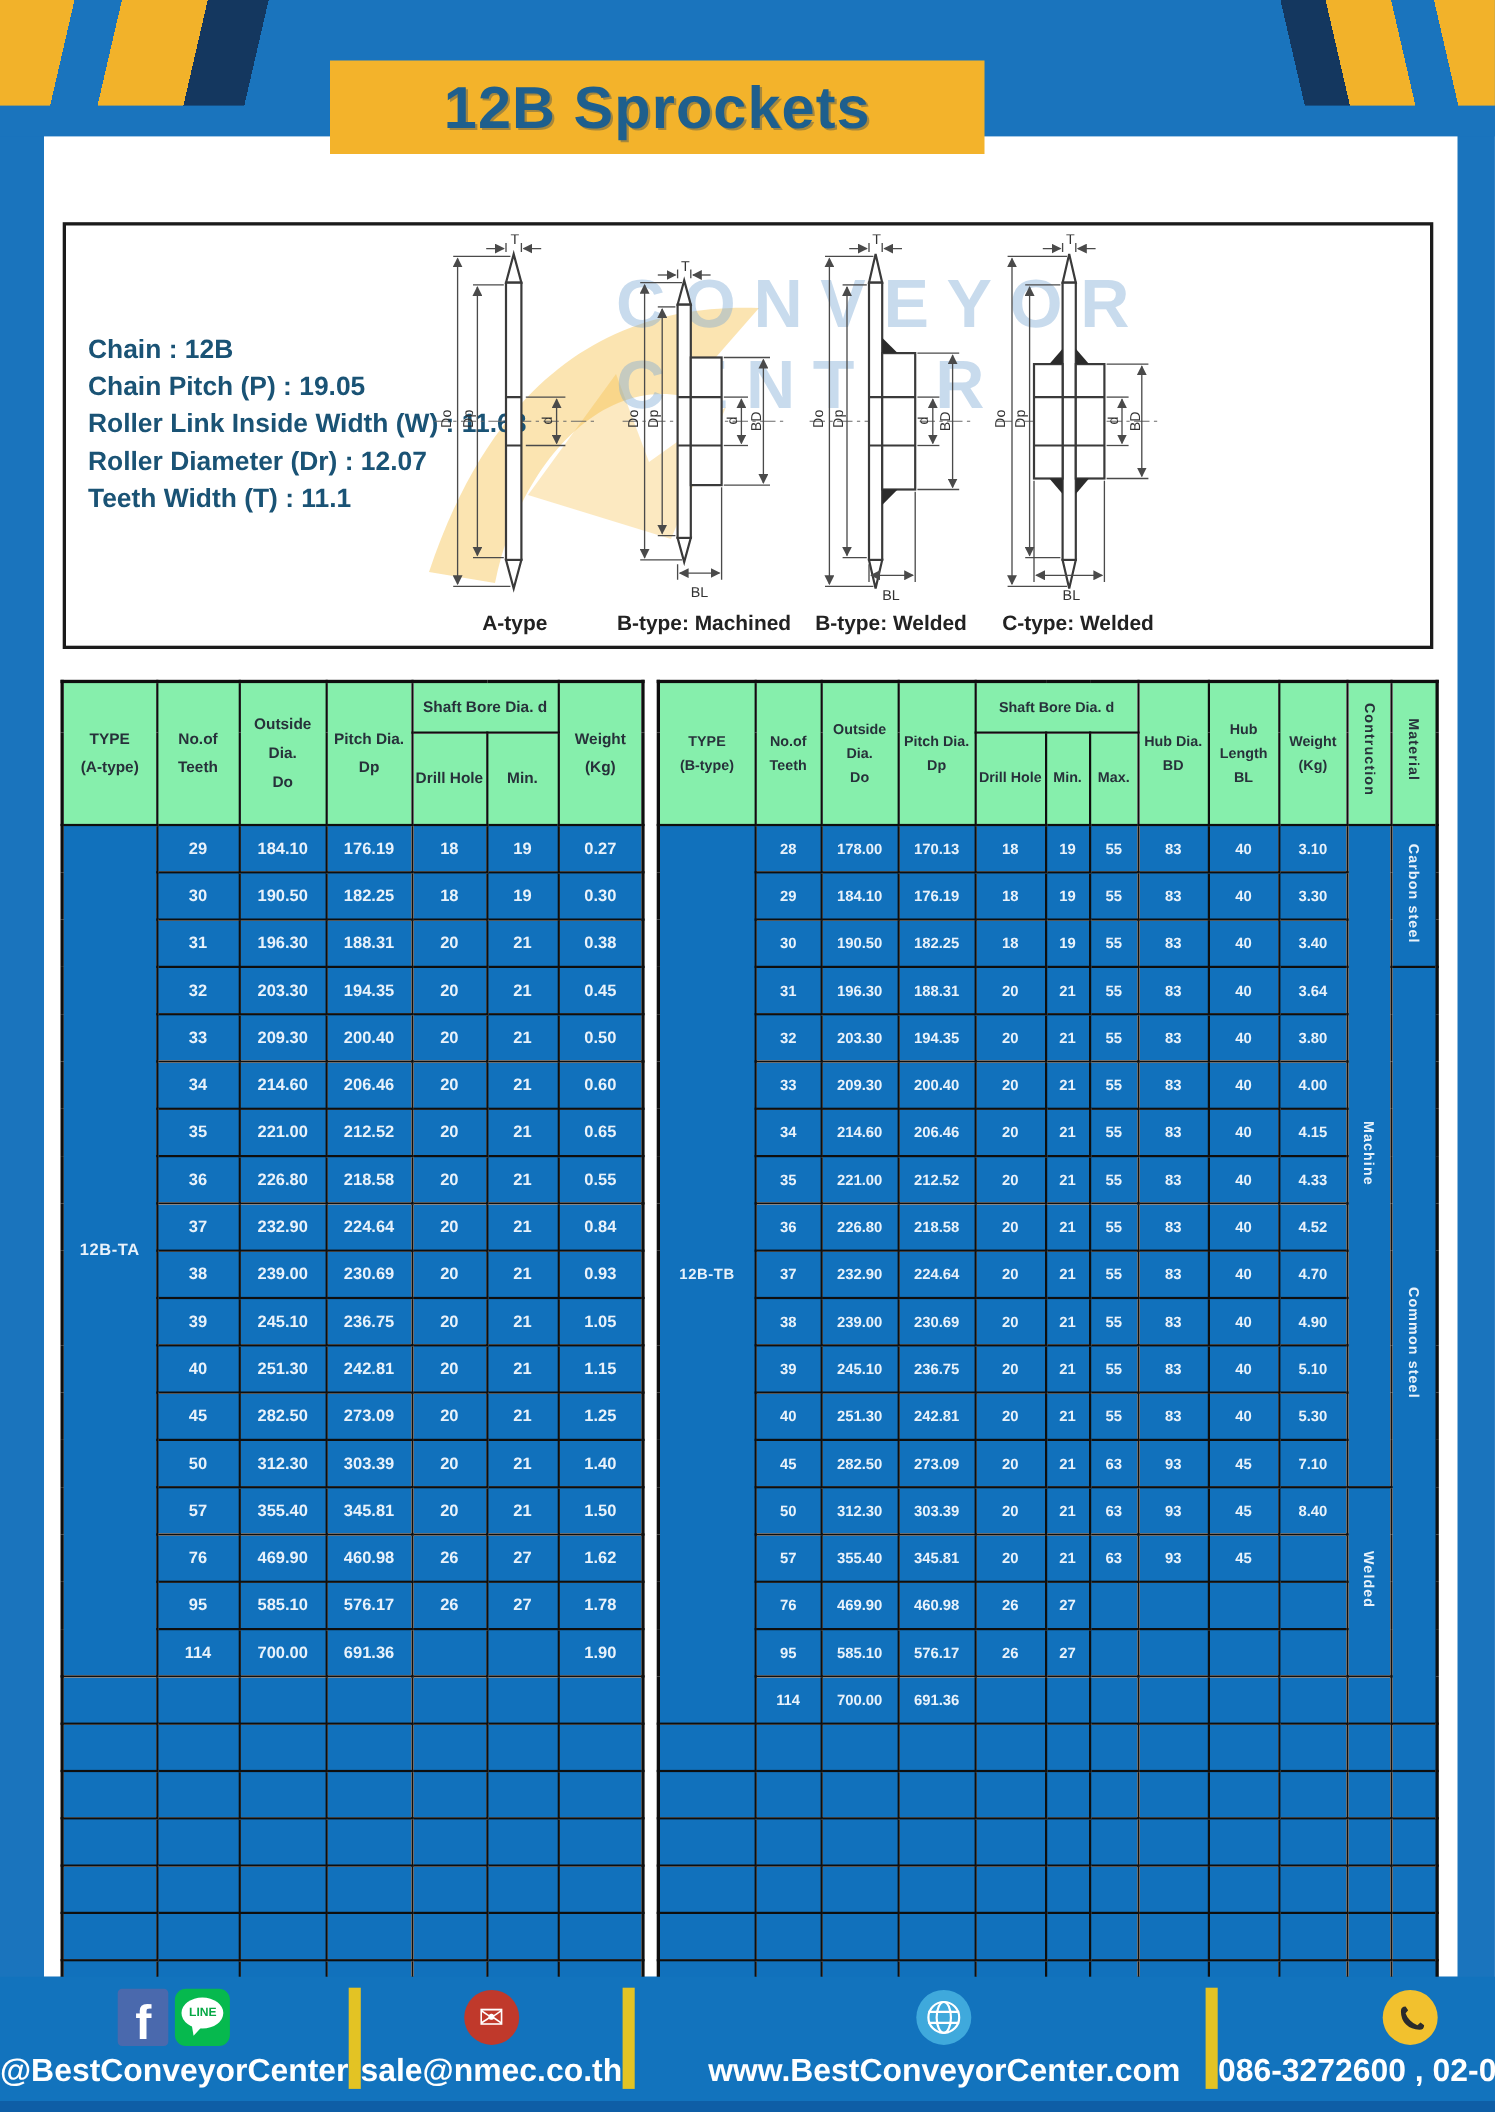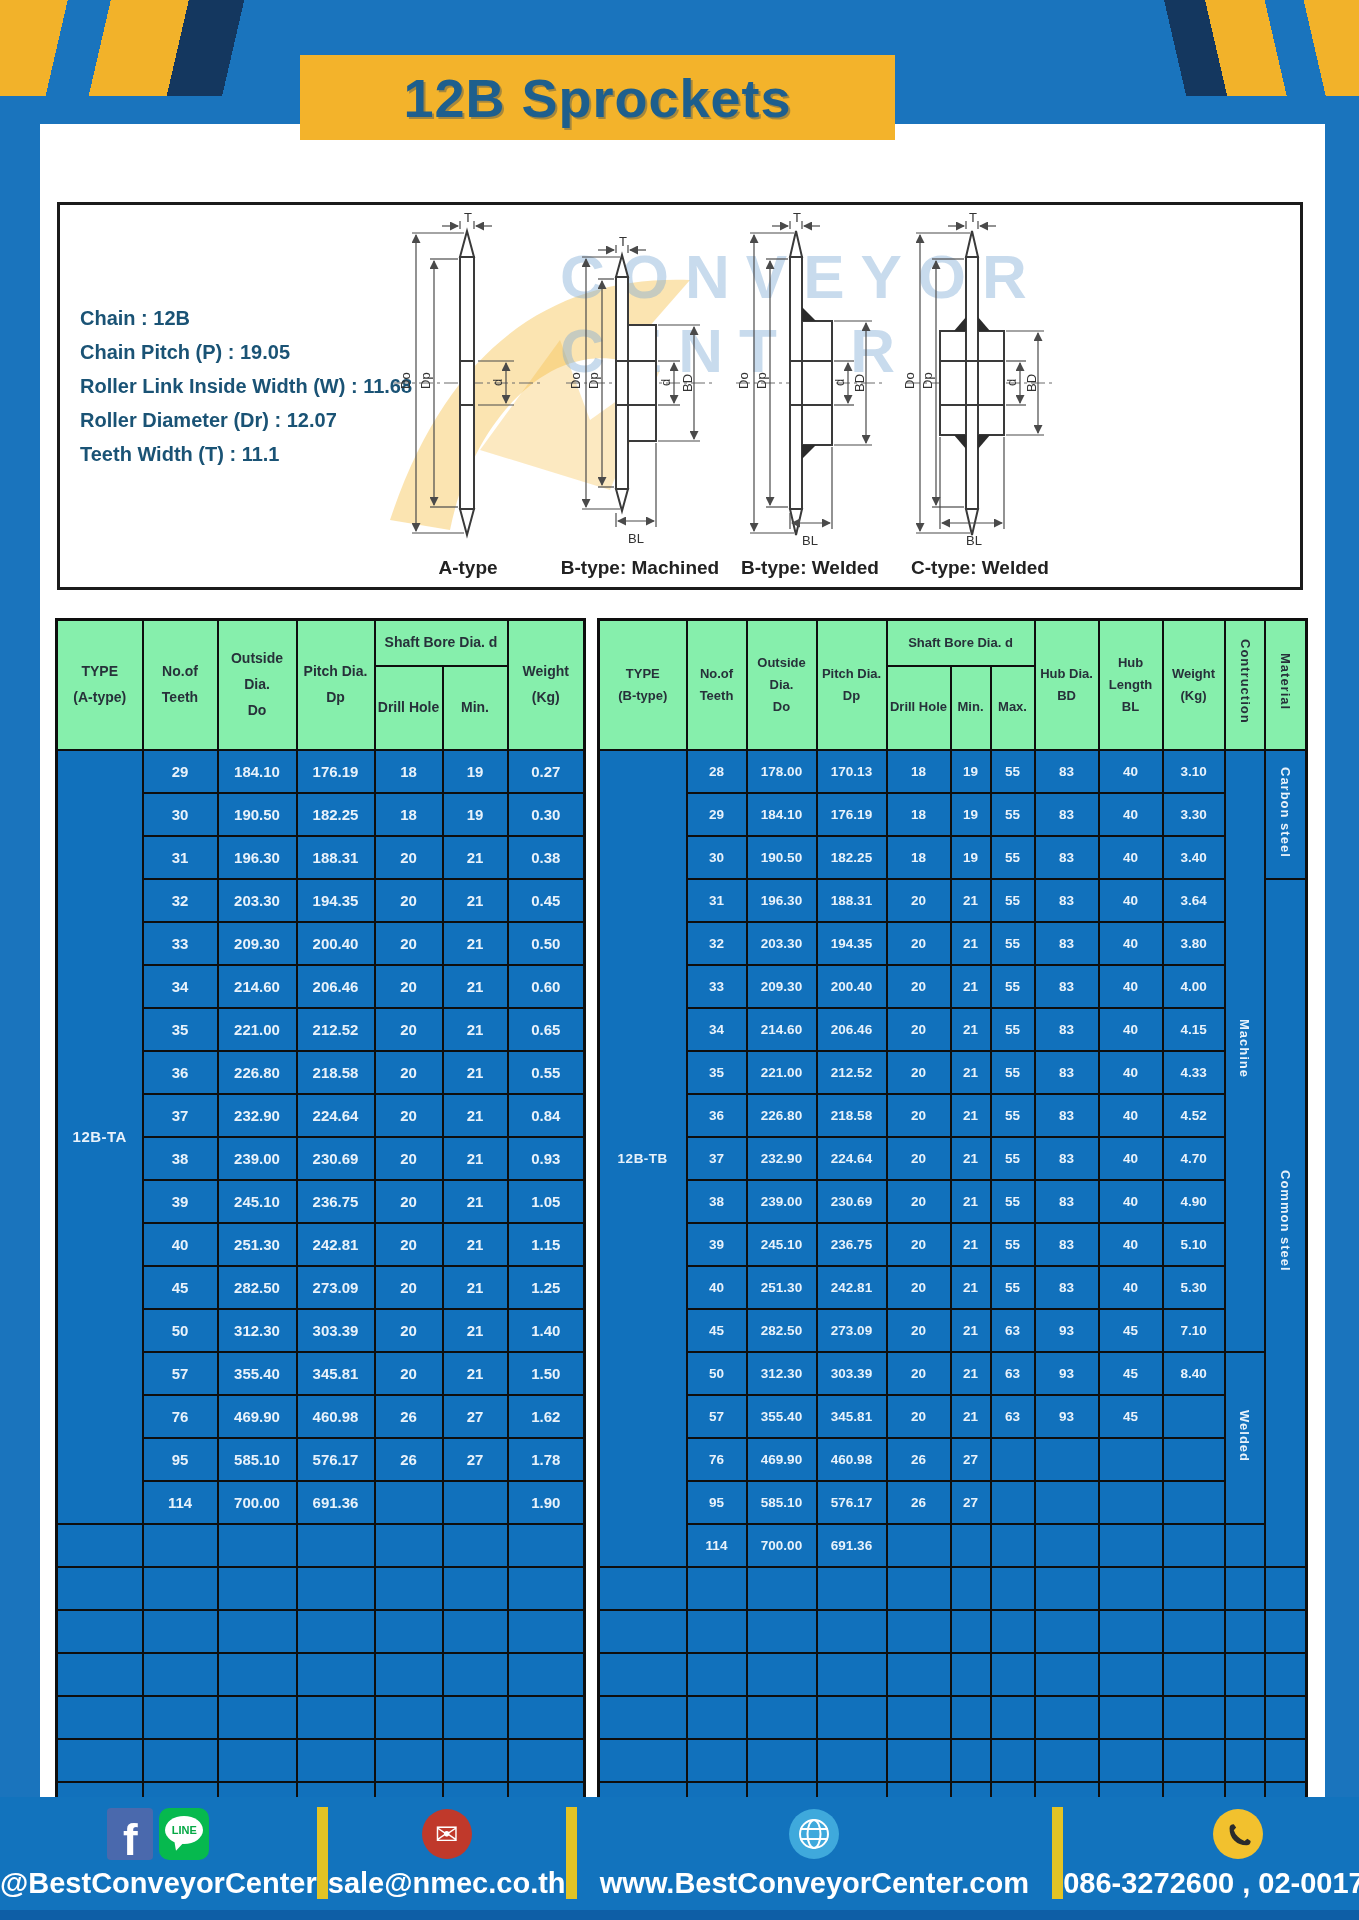--- a/index.html
+++ b/index.html
@@ -17,21 +17,21 @@
   
   .page{position:absolute;left:40px;top:124px;width:1285px;height:1673px;background:#ffffff;}
   
   .title-box{position:absolute;left:300px;top:55px;width:595px;height:85px;background:#f3b32b;
     display:flex;align-items:center;justify-content:center;}
   .title-box span{font-size:54px;font-weight:bold;color:#1e5f8d;letter-spacing:1px;
     text-shadow:2px 2px 0 rgba(20,55,95,.35);}
   
   .diagram-box{position:absolute;left:57px;top:202px;width:1246px;height:388px;background:#fff;
     border:3px solid #1b1b1b;box-sizing:border-box;}
-  .specs{position:absolute;left:20px;top:96px;line-height:34px;font-size:20px;font-weight:bold;color:#1a5375;}
+  .specs{position:absolute;left:20px;top:96px;line-height:34px;font-size:24px;font-weight:bold;color:#1a5375;}
   .watermark-text{position:absolute;left:500px;top:35px;width:560px;color:rgba(125,170,212,.42);
     font-size:62px;font-weight:bold;letter-spacing:16px;line-height:74px;pointer-events:none;}
   .watermark-logo{position:absolute;left:270px;top:15px;pointer-events:none;}
   .fig{position:absolute;top:8px;width:160px;height:340px;}
   .fig svg{width:160px;height:340px;display:block;}
   .fig .cap{position:absolute;left:-25px;top:344px;width:210px;text-align:center;
     font-size:19px;color:#222;font-weight:bold;}
   .fig-a{left:328px;} .fig-b1{left:500px;} .fig-b2{left:670px;} .fig-c{left:840px;}
   svg .draw{fill:#fff;stroke:#3a3a3a;stroke-width:2;}
   svg .weld{fill:#2b2b2b;stroke:none;}
@@ -63,21 +63,21 @@
     display:flex;align-items:flex-end;justify-content:center;font-size:44px;font-weight:bold;line-height:.9;}
   .line-icon{width:50px;height:52px;background:#06b94e;border-radius:10px;position:relative;}
   .line-bubble{position:absolute;left:6px;top:8px;width:38px;height:28px;background:#fff;border-radius:50%;
     display:flex;align-items:center;justify-content:center;color:#06a845;font-size:11px;font-weight:bold;}
   .line-tail{position:absolute;left:14px;top:33px;width:0;height:0;border-left:4px solid transparent;
     border-right:6px solid transparent;border-top:10px solid #fff;transform:rotate(12deg);}
   .circ{width:50px;height:50px;border-radius:50%;display:flex;align-items:center;justify-content:center;}
   .mail-circ{background:#c0392b;color:#fff;font-size:28px;}
   .globe-circ{background:#3fa9dc;}
   .phone-circ{background:#f2c12e;}
-  .sec-social{flex:0 0 18%;} .sec-mail{flex:0 0 14%;} .sec-web{flex:0 0 35%;} .sec-phone{flex:1 1 auto;}
+  .sec-social{flex:0 0 18%;} .sec-mail{flex:0 0 14%;} .sec-web{flex:0 0 35%;padding-left:44px;} .sec-phone{flex:1 1 auto;}
 </style>
 </head>
 <body>
 
 <div class="top-band">
   <div class="stripes-left"></div>
   <div class="stripes-right"></div>
 </div>
 
 <div class="page"></div>

